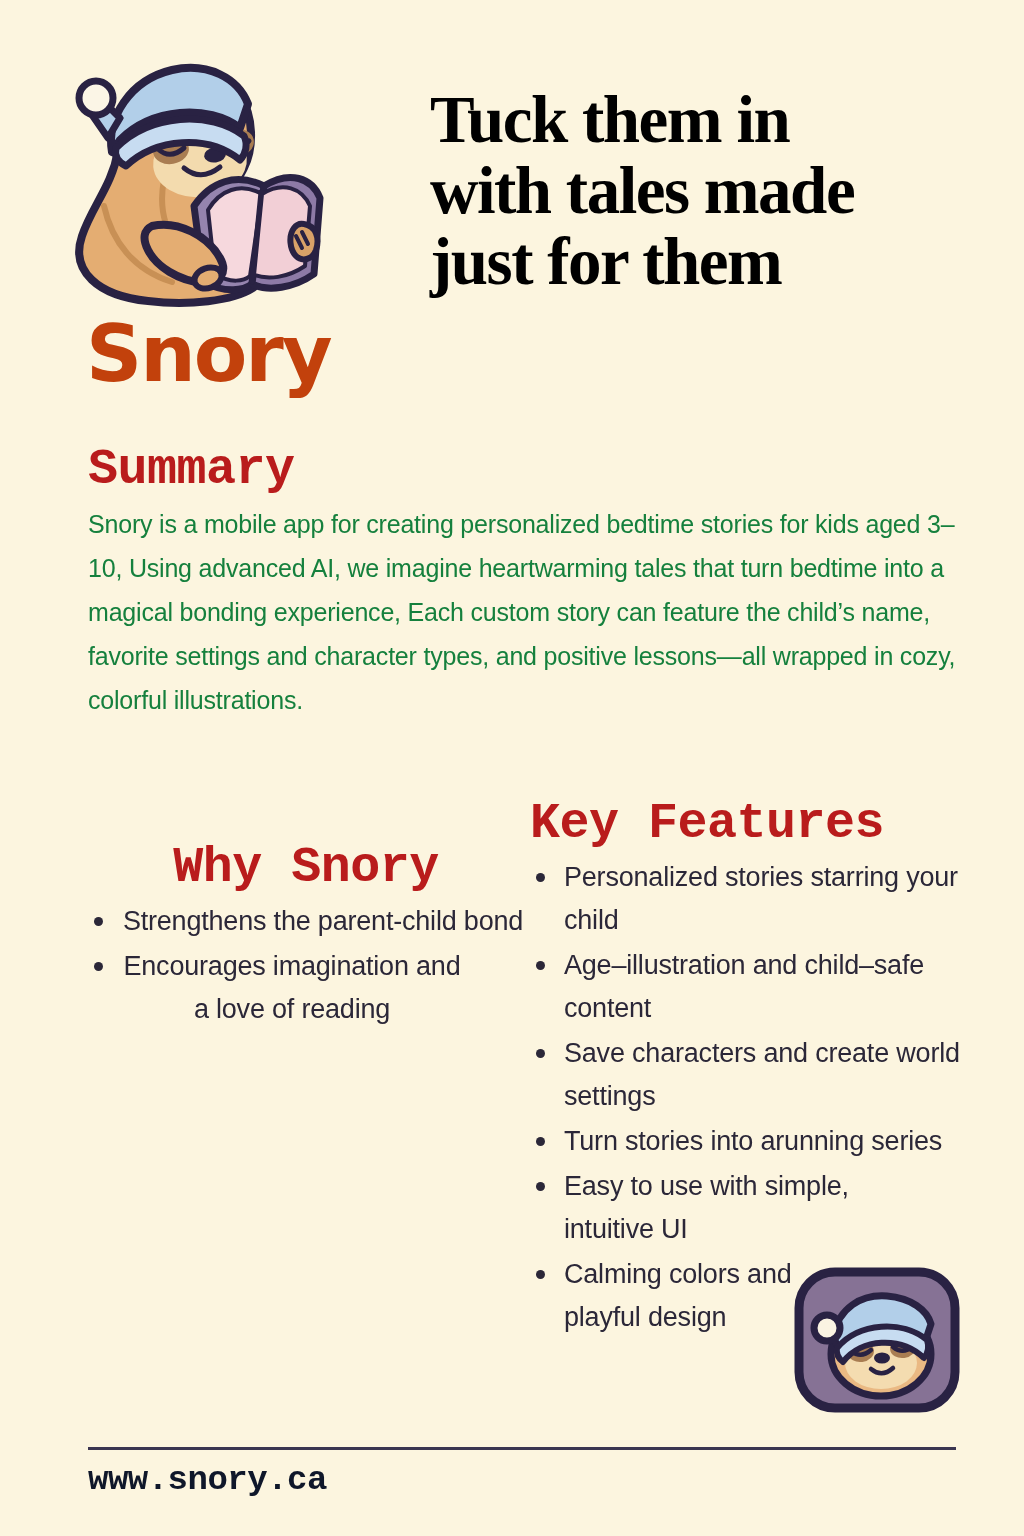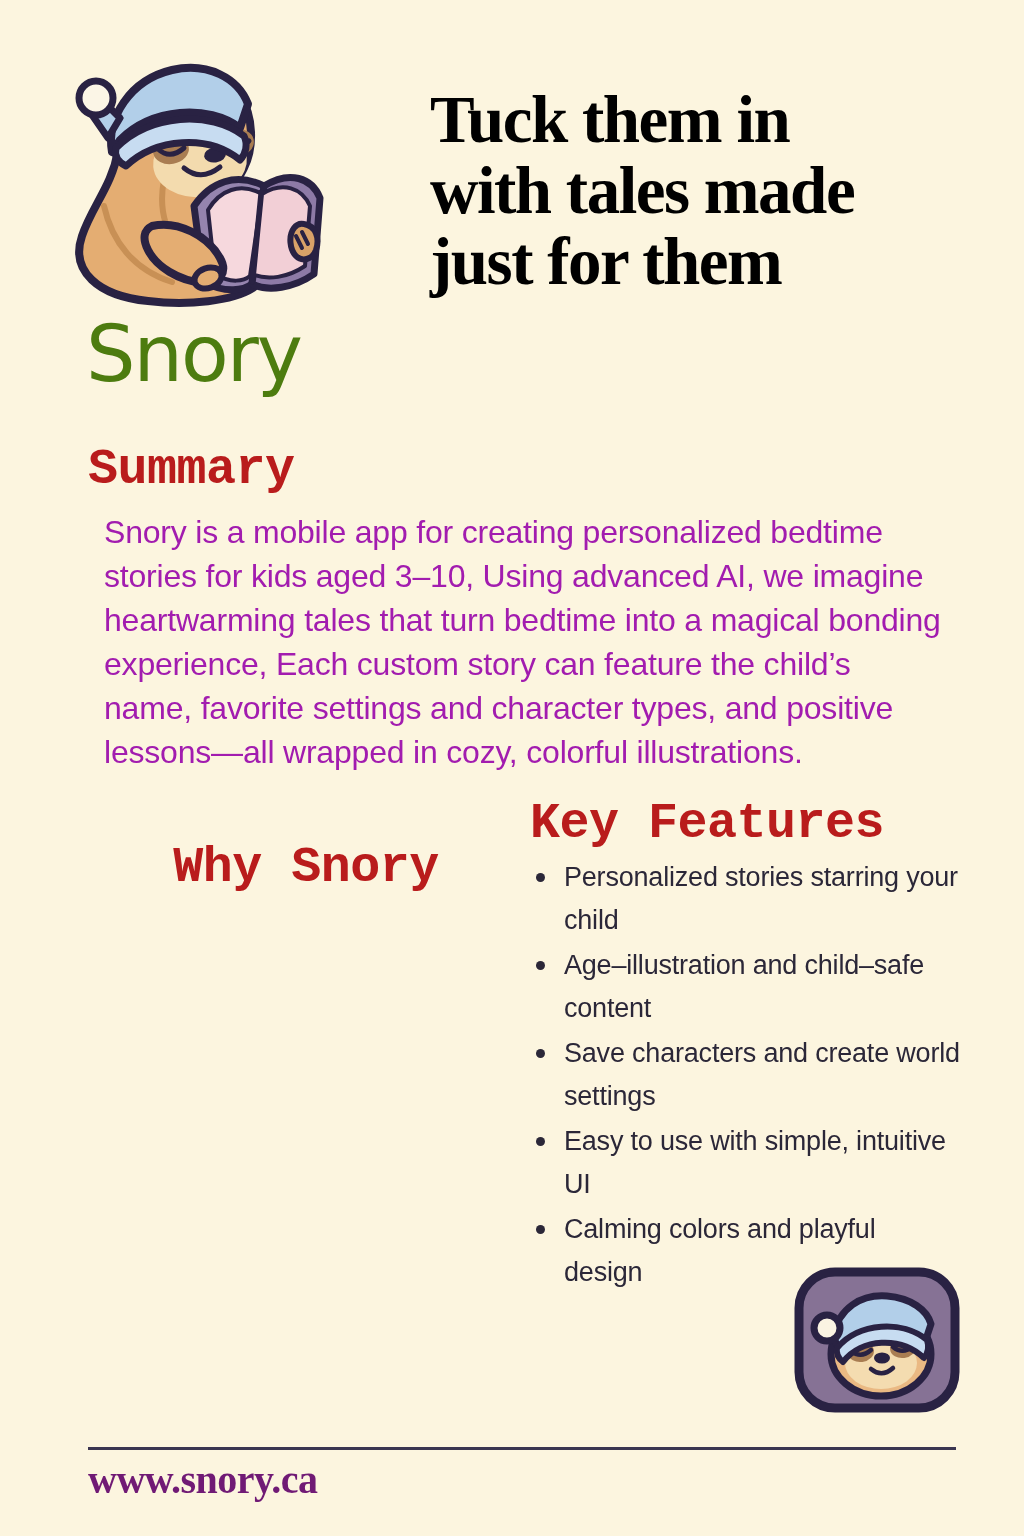--- a/index.html
+++ b/index.html
@@ -11,39 +11,39 @@
     position:relative;
     overflow:hidden;
   }
   .poster{position:absolute;inset:0;}
 
   
   .mascot{position:absolute;left:68px;top:56px;width:284px;height:262px;}
   .wordmark{
     position:absolute;left:86px;top:308px;
     font-family:"DejaVu Sans", sans-serif;
-    font-weight:400;font-size:78px;line-height:92px;
-    letter-spacing:-2px;color:#4d7c0f;
+    font-weight:700;font-size:78px;line-height:92px;
+    letter-spacing:-2px;color:#c2410c;
   }
 
   
   .headline{
     position:absolute;left:430px;top:84px;width:530px;
     font-family:"Liberation Serif","DejaVu Serif",serif;
     font-weight:700;font-size:67px;line-height:71px;
     letter-spacing:-1.5px;color:#000000;
   }
   .headline span{display:block;}
 
   h2{
     font-family:Liberation Mono, monospace;
     font-weight:700;font-size:50px;line-height:48px;
     letter-spacing:-0.5px;color:#b91c1c;margin:0 0 8px 0;
   }
-  p{margin:16px;font-size:32px;line-height:43px;letter-spacing:-0.2px;color:#a21caf;}
+  p{margin:0;font-size:25px;line-height:43px;letter-spacing:-0.2px;color:#15803d;}
 
   .summary{position:absolute;left:88px;top:446px;width:872px;}
   .summary p{line-height:44px;}
 
   .col-left{position:absolute;left:88px;top:800px;width:436px;}
   .col-right{position:absolute;left:530px;top:800px;width:438px;}
 
   .why{margin-top:44px;text-align:center;}
 
   ul.bullets{list-style:none;margin:6px 0 0 0;padding:0;}
@@ -59,23 +59,23 @@
   .col-right ul.bullets li:nth-child(6){max-width:248px;}
   .col-left .why ul.bullets li:nth-child(2){max-width:340px;}
 
   
   .app-icon{position:absolute;left:793px;top:1266px;width:168px;height:148px;}
 
   
   .footer-rule{position:absolute;left:88px;top:1447px;width:868px;height:3px;background:#3A3550;}
   .footer-url{
     position:absolute;left:88px;top:1458px;
-    font-family:Liberation Serif, serif;
-    font-weight:700;font-size:40px;line-height:44px;
-    letter-spacing:-0.5px;color:#701a75;
+    font-family:Liberation Mono, monospace;
+    font-weight:700;font-size:34px;line-height:44px;
+    letter-spacing:-0.5px;color:#0f172a;
   }
 </style>
 </head>
 <body>
 
 <div class="poster">
 
   <svg class="mascot" viewBox="0 0 284 262" aria-hidden="true">
     <g stroke-linejoin="round" stroke-linecap="round">
 
@@ -120,29 +120,34 @@
   </h1>
 
   <section class="summary">
     <h2>Summary</h2>
     <p>Snory is a mobile app for creating personalized bedtime stories for kids aged 3–10, Using advanced AI, we imagine heartwarming tales that turn bedtime into a magical bonding experience, Each custom story can feature the child’s name, favorite settings and character types, and positive lessons—all wrapped in cozy, colorful illustrations.</p>
   </section>
 
   <section class="col-left">
     <div class="why">
       <h2>Why Snory</h2>
+      <ul class="bullets">
+        <li>Strengthens the parent-child bond</li>
+        <li>Encourages imagination and a love of reading</li>
+      </ul>
     </div>
   </section>
 
   <section class="col-right">
     <h2>Key Features</h2>
     <ul class="bullets">
       <li>Personalized stories starring your child</li>
       <li>Age–illustration and child–safe content</li>
       <li>Save characters and create world settings</li>
+      <li>Turn stories into arunning series</li>
       <li>Easy to use with simple, intuitive UI</li>
       <li>Calming colors and playful design</li>
     </ul>
   </section>
 
   <svg class="app-icon" viewBox="0 0 168 148" aria-hidden="true">
     <g stroke-linejoin="round" stroke-linecap="round">
       <rect x="6" y="6" width="156" height="136" rx="36" fill="#867295" stroke="#292243" stroke-width="9"></rect>
       <ellipse cx="88" cy="88" rx="50" ry="42" fill="#EAB983" stroke="#292243" stroke-width="7"></ellipse>
       <ellipse cx="88" cy="97" rx="36" ry="26" fill="#F4DCB0"></ellipse>

